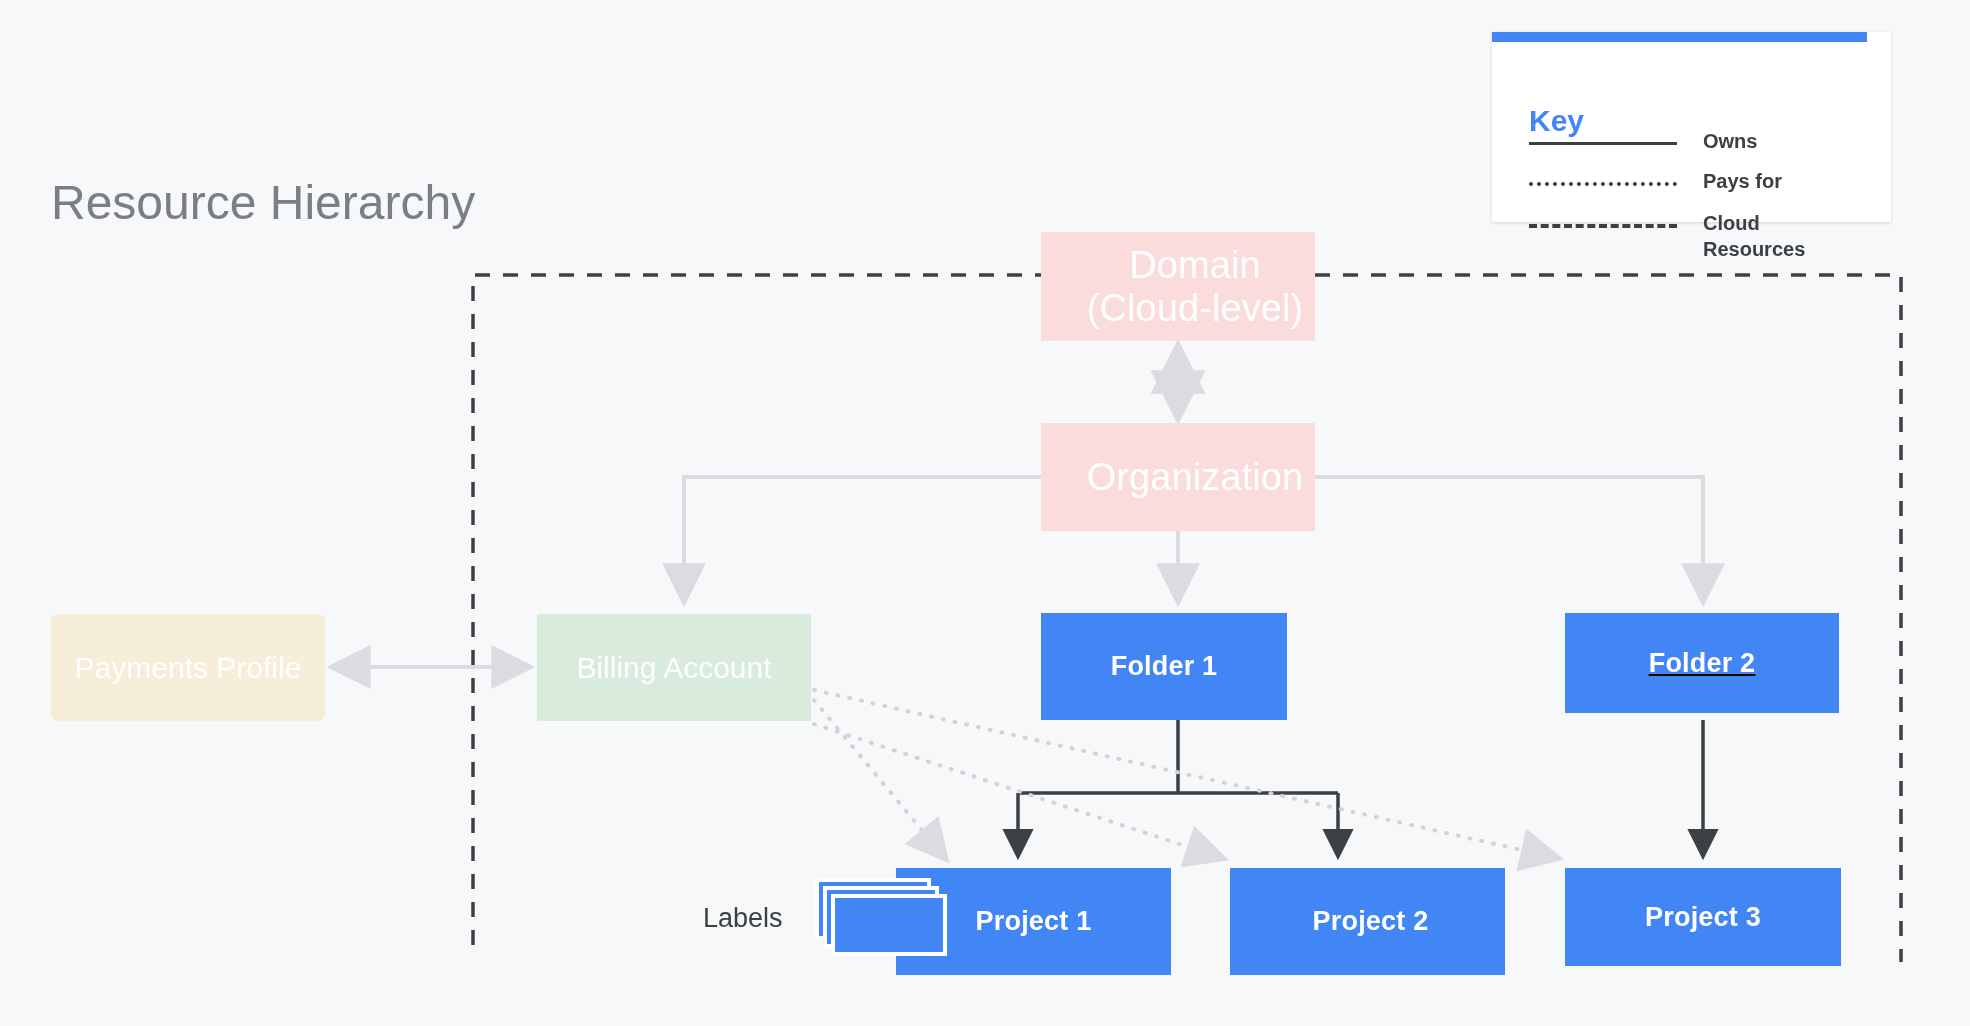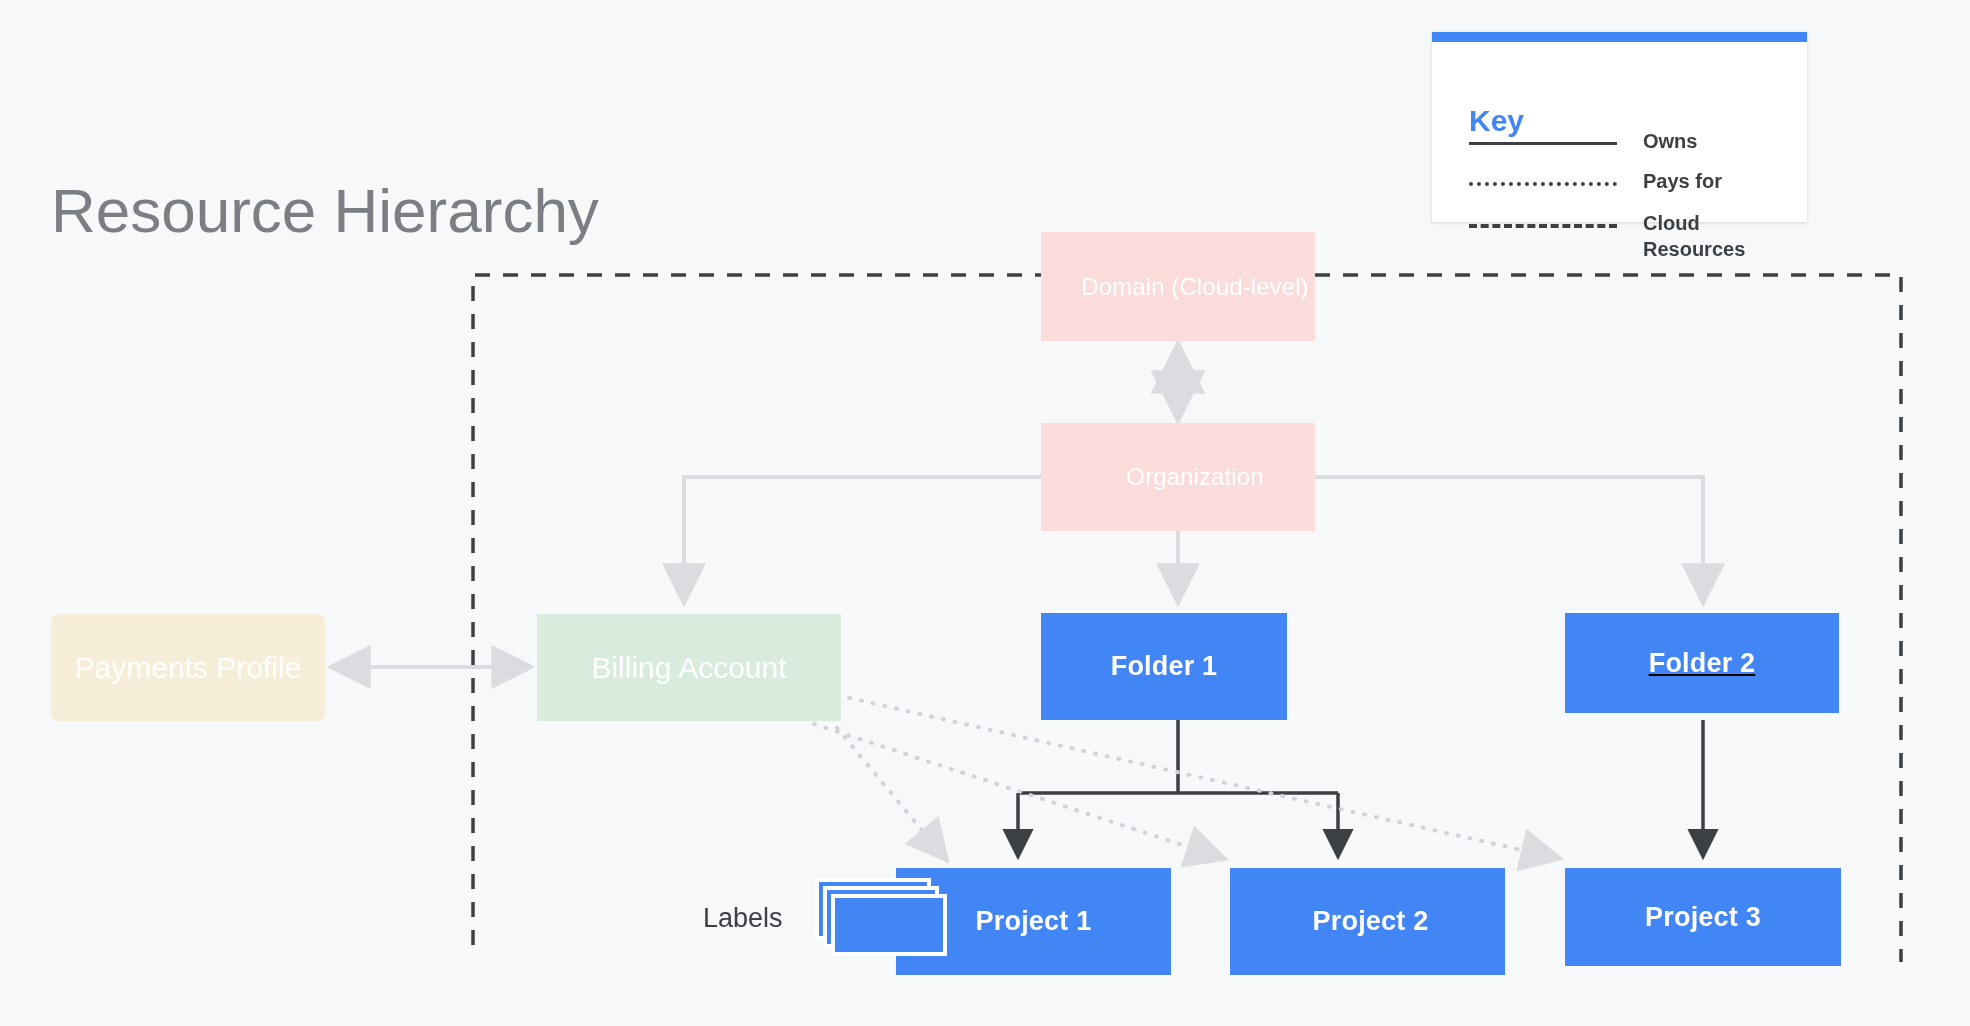--- a/index.html
+++ b/index.html
@@ -14,56 +14,56 @@
 
   .node{
     position:absolute;box-sizing:border-box;
     display:flex;align-items:center;justify-content:center;
     text-align:center;
   }
   .node .lbl{display:block;}
 
   
   .n-pink{background:#fadcdb;}
-  .n-pink .lbl{color:#ffffff;font-size:24px;font-weight:400;letter-spacing:.1px;margin-left:34px;}
+  .n-pink .lbl{color:#ffffff;font-size:38px;font-weight:400;letter-spacing:.1px;margin-left:34px;}
 
   
   .n-green{background:#d8ebdc;}
   .n-green .lbl{color:#ffffff;font-size:30px;font-weight:400;}
 
   
   .n-cream{background:#f7eed9;}
   .n-cream .lbl{color:#ffffff;font-size:30px;font-weight:400;}
 
   
   .n-blue{background:#4285f4;}
   .n-blue .lbl{color:#ffffff;font-size:27px;font-weight:700;letter-spacing:.2px;}
 
   
   #page-title{
     position:absolute;left:51px;top:175px;
-    font-size:62px;font-weight:400;color:#7b7f84;letter-spacing:0px;
+    font-size:48px;font-weight:400;color:#7b7f84;letter-spacing:0px;
     white-space:nowrap;
   }
 
   
   #labels-text{
     position:absolute;left:703px;top:903px;
     font-size:27px;font-weight:400;color:#3c4043;white-space:nowrap;
   }
   #labels-stack{position:absolute;left:815px;top:878px;width:130px;height:78px;}
   .lcard{position:absolute;background:#4285f4;border:4px solid #ffffff;box-sizing:border-box;}
   .lcard.c1{left:0px;  top:0px;  width:116px;height:62px;}
   .lcard.c2{left:8px;  top:8px;  width:116px;height:62px;}
   .lcard.c3{left:16px; top:16px; width:116px;height:62px;}
 
   
   #key-card{
-    position:absolute;left:1432px;top:32px;width:375px;height:190px;
-    background:#ffffff;box-shadow:0 1px 3px rgba(60,64,67,.20);
+    position:absolute;left:1492px;top:32px;width:375px;height:190px;
+    background:#ffffff;box-shadow:0 1px 3px rgba(60,64,67,.20);padding-left:24px;
   }
   #key-bar{position:absolute;left:0;top:0;width:375px;height:10px;background:#4285f4;}
   #key-title{
     position:absolute;left:37px;top:72px;
     font-size:30px;font-weight:700;color:#4285f4;white-space:nowrap;
   }
   .key-row{position:absolute;left:37px;width:320px;height:34px;}
   .key-sample{position:absolute;left:0;top:0;width:148px;height:22px;}
   .key-label{
     position:absolute;left:174px;top:-4px;width:150px;
@@ -144,21 +144,21 @@
   </div>
 
   <div class="node n-pink" style="left:1041px;top:423px;width:274px;height:108px;">
     <span class="lbl">Organization</span>
   </div>
 
   <div class="node n-cream" style="left:51px;top:614px;width:274px;height:107px;border-radius:7px;">
     <span class="lbl">Payments Profile</span>
   </div>
 
-  <div class="node n-green" style="left:537px;top:614px;width:304px;height:107px;text-align:center;">
+  <div class="node n-green" style="left:537px;top:614px;width:274px;height:107px;text-align:center;">
     <span class="lbl">Billing Account</span>
   </div>
 
   <div class="node n-blue" style="left:1041px;top:613px;width:246px;height:107px;">
     <span class="lbl">Folder 1</span>
   </div>
 
   <div class="node n-blue" style="left:1565px;top:613px;width:274px;height:100px;text-decoration:underline;">
     <span class="lbl">Folder 2</span>
   </div>

